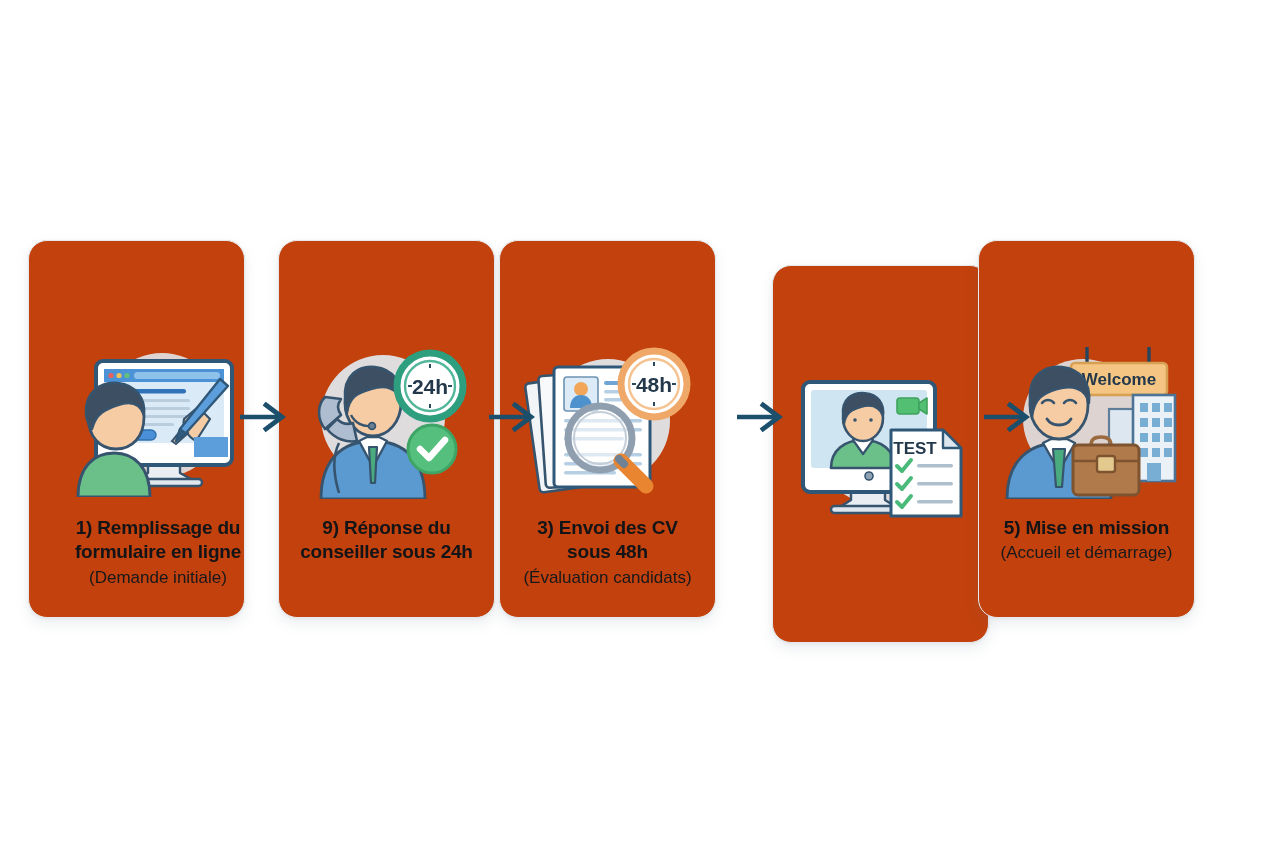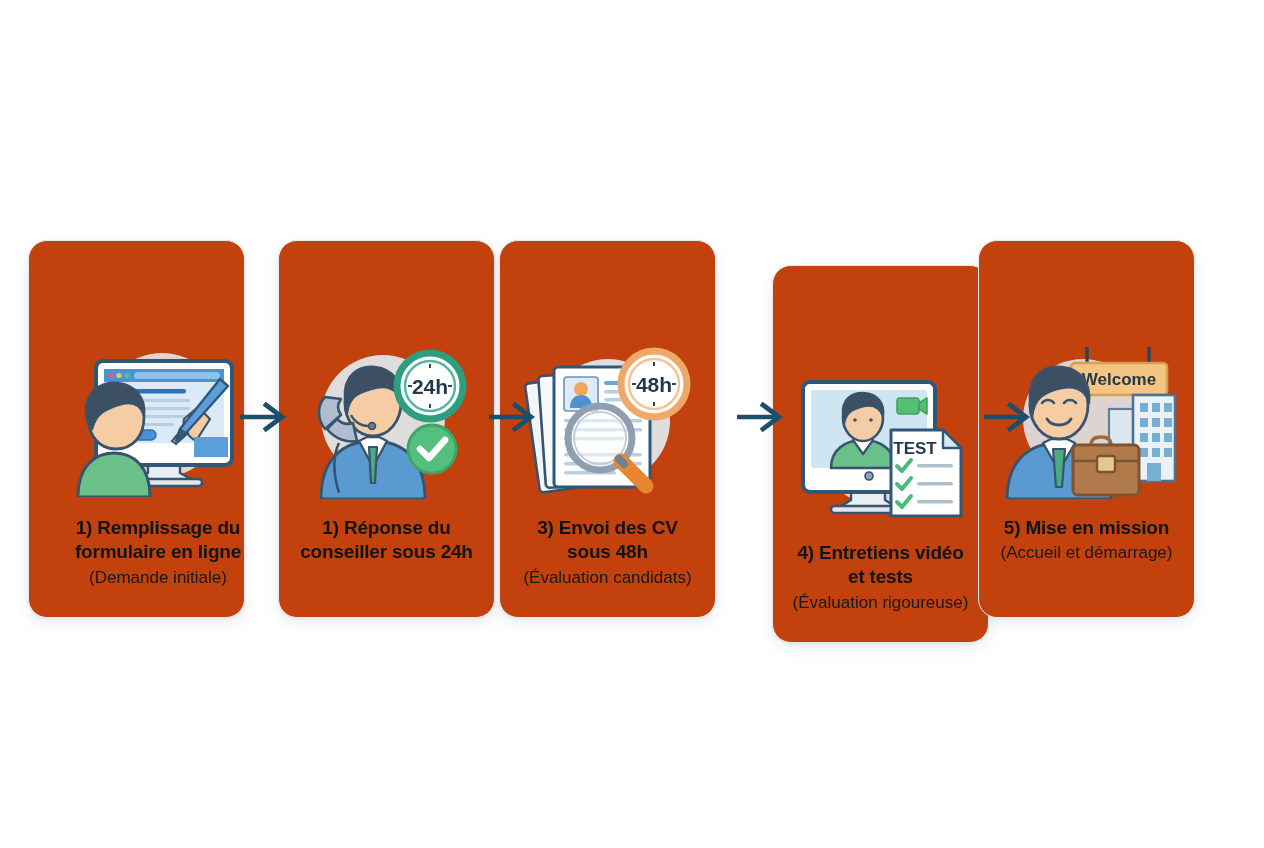--- a/index.html
+++ b/index.html
@@ -183,21 +183,21 @@
             <line x1="131" y1="61" x2="131" y2="65" stroke="#2a4a5e" stroke-width="2"></line>
             <line x1="109" y1="43" x2="113" y2="43" stroke="#2a4a5e" stroke-width="2"></line>
             <line x1="149" y1="43" x2="153" y2="43" stroke="#2a4a5e" stroke-width="2"></line>
             <text x="131" y="51" text-anchor="middle" font-family="Liberation Sans, sans-serif" font-size="21" font-weight="bold" fill="#23384a">24h</text>
 
             <circle cx="133" cy="106" r="24" fill="#55c07d" stroke="#3ea567" stroke-width="3"></circle>
             <polyline points="121,106 130,115 146,97" fill="none" stroke="#ffffff" stroke-width="6.5" stroke-linecap="round" stroke-linejoin="round"></polyline>
           </svg>
         </div>
         <div class="caption">
-          <div class="cap-title">1) Réponse du
+          <div class="cap-title">9) Réponse du
 conseiller sous 24h</div>
         </div>
       </div>
     </div>
 
     <div class="arrow" style="left:489px;">
       <svg width="46" height="34" viewBox="0 0 46 34">
         <line x1="1" y1="17" x2="36" y2="17" stroke="#1c4f6b" stroke-width="4.4" stroke-linecap="square"></line>
         <polyline points="26,5 42,17 26,29" fill="none" stroke="#1c4f6b" stroke-width="4.8" stroke-linejoin="miter" stroke-linecap="square"></polyline>
       </svg>
@@ -283,25 +283,20 @@
             <path d="M98 60 L150 60 L168 78 L168 146 L98 146 Z" fill="#ffffff" stroke="#2f5878" stroke-width="3" stroke-linejoin="round"></path>
             <path d="M150 60 L150 78 L168 78 Z" fill="#dde6ee" stroke="#2f5878" stroke-width="2.4" stroke-linejoin="round"></path>
             <text x="122" y="84" text-anchor="middle" font-family="Liberation Sans, sans-serif" font-size="17" font-weight="bold" fill="#23384a">TEST</text>
             <polyline points="104,96 109,101 118,90" fill="none" stroke="#4aba7a" stroke-width="4" stroke-linecap="round" stroke-linejoin="round"></polyline>
             <rect x="124" y="94" width="36" height="3.4" rx="1.7" fill="#aebfce"></rect>
             <polyline points="104,114 109,119 118,108" fill="none" stroke="#4aba7a" stroke-width="4" stroke-linecap="round" stroke-linejoin="round"></polyline>
             <rect x="124" y="112" width="36" height="3.4" rx="1.7" fill="#aebfce"></rect>
             <polyline points="104,132 109,137 118,126" fill="none" stroke="#4aba7a" stroke-width="4" stroke-linecap="round" stroke-linejoin="round"></polyline>
             <rect x="124" y="130" width="36" height="3.4" rx="1.7" fill="#aebfce"></rect>
           </svg>
-        </div>
-        <div class="caption">
-          <div class="cap-title">4) Entretiens vidéo
-et tests</div>
-          <div class="cap-sub">(Évaluation rigoureuse)</div>
         </div>
       </div>
     </div>
 
     <div class="arrow" style="left:984px;">
       <svg width="46" height="34" viewBox="0 0 46 34">
         <line x1="1" y1="17" x2="36" y2="17" stroke="#1c4f6b" stroke-width="4.4" stroke-linecap="square"></line>
         <polyline points="26,5 42,17 26,29" fill="none" stroke="#1c4f6b" stroke-width="4.8" stroke-linejoin="miter" stroke-linecap="square"></polyline>
       </svg>
     </div>

